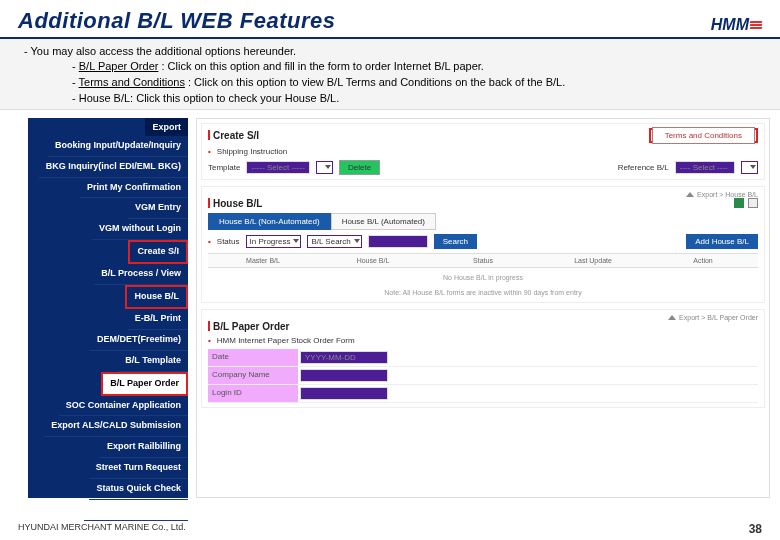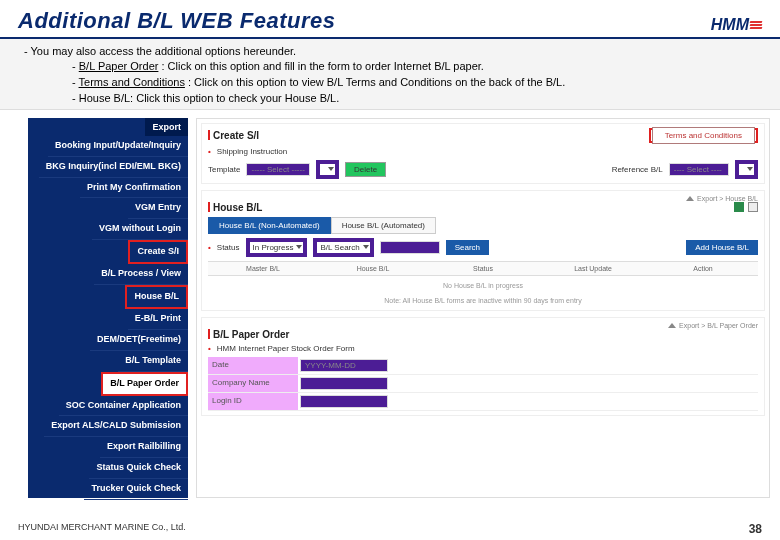--- a/index.html
+++ b/index.html
@@ -23,21 +23,21 @@
   .main { flex: 1; display: flex; flex-direction: column; gap: 6px; font-size: 8px; color: #333; border: 1px solid #ddd; background: #fff; padding: 4px; }
   .panel { border: 1px solid #eee; padding: 4px 6px; }
   .panel-title { font-size: 10px; font-weight: bold; color: #222; display: flex; align-items: center; gap: 3px; }
   .panel-title .bar { width: 2px; height: 10px; background: #e02020; display: inline-block; }
   .top-row { display: flex; justify-content: space-between; align-items: center; }
   .terms-btn { border: 1px solid #b07a7a; color: #b33; padding: 3px 12px; font-size: 8px; cursor: pointer; background: #fff; }
   .box-red-sm { border: 2px solid #e02020; padding: 1px; display: inline-block; }
   .form-row { display: flex; align-items: center; gap: 6px; margin-top: 4px; flex-wrap: wrap; }
   .bullet { color: #e02020; font-weight: bold; }
   .grey-input { background: #4c1d95; border: 1px solid #ddd; padding: 1px 4px; font-size: 8px; min-width: 60px; display: inline-block; color: #888; }
-  .select-fake { border: 4px solid #4c1d95; padding: 1px 10px 1px 3px; font-size: 8px; position: relative; background: #fff; display: inline-flex; align-items: center; }
+  .select-fake { border: 1px solid #4c1d95; padding: 1px 10px 1px 3px; font-size: 8px; position: relative; background: #fff; display: inline-flex; align-items: center; }
   .select-fake::after { content: ""; position: absolute; right: 1px; top: 50%; transform: translateY(-50%); border-left: 3px solid transparent; border-right: 3px solid transparent; border-top: 4px solid #555; }
   .btn { padding: 2px 8px; font-size: 8px; border: 1px solid #999; background: #22c55e; cursor: pointer; }
   .btn-blue { background: #1a5aa8; color: #fff; border: 1px solid #1a5aa8; }
   .tabs { display: flex; gap: 0; margin-top: 4px; }
   .tab { padding: 3px 10px; font-size: 8px; border: 1px solid #ccc; background: #f8f8f8; }
   .tab.active { background: #1a5aa8; color: #fff; border-color: #1a5aa8; }
   .table-head { display: flex; font-size: 7px; color: #666; border-top: 1px solid #ddd; border-bottom: 1px solid #ddd; margin-top: 4px; background: #fafafa; }
   .table-head span { flex: 1; padding: 3px 4px; text-align: center; }
   .note { font-size: 7px; color: #999; text-align: center; padding: 6px 0 2px 0; }
   .crumb { font-size: 7px; color: #888; text-align: right; display: flex; justify-content: flex-end; align-items: center; gap: 3px; }
@@ -87,20 +87,21 @@
     <div class="sidebar-item box-red">Create S/I</div>
     <div class="sidebar-item">B/L Process / View</div>
     <div class="sidebar-item box-red">House B/L</div>
     <div class="sidebar-item">E-B/L Print</div>
     <div class="sidebar-item">DEM/DET(Freetime)</div>
     <div class="sidebar-item">B/L Template</div>
     <div class="sidebar-item hl-white box-red">B/L Paper Order</div>
     <div class="sidebar-item">SOC Container Application</div>
     <div class="sidebar-item">Export ALS/CALD Submission</div>
     <div class="sidebar-item">Export Railbilling</div>
+    <div class="sidebar-item">Street Turn Request</div>
     <div class="sidebar-item">Status Quick Check</div>
     <div class="sidebar-item">Trucker Quick Check</div>
   </div>
 
   <div class="main">
 
     <div class="panel">
       <div class="top-row">
         <div class="panel-title">
             <span class="bar"></span>

